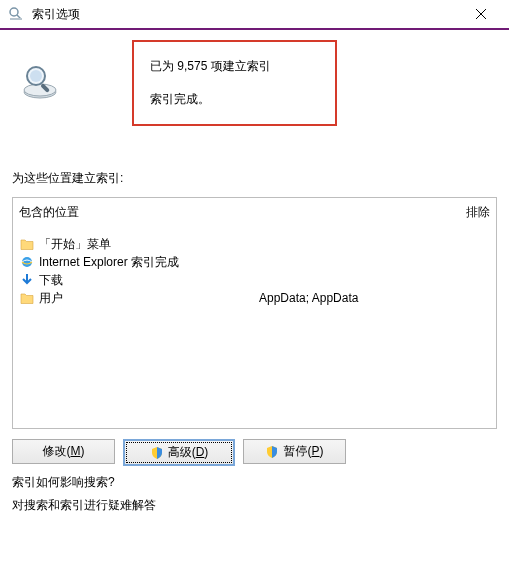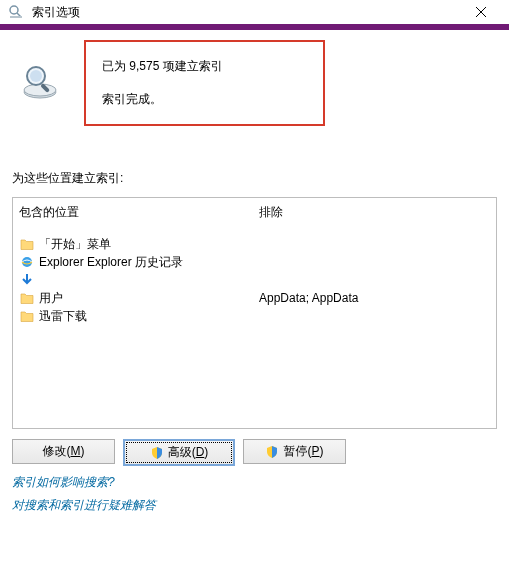--- a/index.html
+++ b/index.html
@@ -1,41 +1,41 @@
 <!DOCTYPE html>
 <html><head>
 <meta charset="utf-8">
 <style>
 * { box-sizing: border-box; margin: 0; padding: 0; }
 body { font-family: "Microsoft YaHei", "Segoe UI", sans-serif; font-size: 12px; background: #fff; width: 509px; height: 574px; }
-.titlebar { display: flex; align-items: center; height: 30px; padding: 0 8px; border-bottom: 6px solid #701a75; }
+.titlebar { display: flex; align-items: center; height: 30px; padding: 0 8px; border-bottom: 2px solid #701a75; }
 .titlebar .app-icon { width: 16px; height: 16px; margin-right: 8px; display: flex; align-items: center; justify-content: center; }
 .titlebar .title { flex: 1; font-size: 12px; color: #000; }
 .titlebar .close { width: 40px; height: 28px; display: flex; align-items: center; justify-content: center; cursor: pointer; }
 .titlebar .close svg { width: 10px; height: 10px; }
 .content { padding: 10px 12px 8px 12px; }
 .status-area { display: flex; align-items: flex-start; gap: 24px; margin-bottom: 44px; }
 .status-icon { width: 40px; height: 40px; display: flex; align-items: center; justify-content: center; margin-top: 20px; margin-left: 8px; }
-.status-box { border: 2px solid #d53a2a; padding: 16px 100px 16px 16px; }
+.status-box { border: 2px solid #d53a2a; padding: 16px 64px 16px 16px; margin-left: 48px; }
 .status-line1 { margin-bottom: 16px; }
 .section-label { margin-bottom: 10px; margin-top: 6px; }
 .locations-box { border: 1px solid #bdbdbd; height: 232px; margin-bottom: 10px; display: flex; flex-direction: column; }
 .locations-header { display: flex; padding: 6px 6px 4px 6px; }
 .col-include { flex: 0 0 240px; }
-.col-exclude { flex: 1; }
+.col-exclude { flex: 1; text-align: right; }
 .locations-list { flex: 1; padding: 2px 6px; margin-top: 8px; }
 .loc-row { display: flex; align-items: center; height: 18px; }
 .loc-icon { width: 16px; height: 16px; margin-right: 4px; display: flex; align-items: center; justify-content: center; }
 .loc-label { flex: 0 0 220px; }
 .loc-exclude { flex: 1; }
 .buttons-row { display: flex; gap: 8px; margin-bottom: 8px; }
 .btn { width: 103px; height: 25px; border: 1px solid #adadad; background: linear-gradient(#f5f5f5,#e8e8e8); display: flex; align-items: center; justify-content: center; gap: 4px; cursor: pointer; font-size: 12px; }
 .btn.focus { outline: 1.5px dotted #000; outline-offset: -4px; border: 2px solid #7aa7d9; height: 27px; width: 112px; }
 .shield { width: 14px; height: 14px; }
-.link { color: #0369a1; cursor: pointer; margin-bottom: 6px; display: inline-block; font-style: italic; }
+.link { color: #000000; cursor: pointer; margin-bottom: 6px; display: inline-block; }
 .folder-icon svg, .ie-icon svg, .arrow-icon svg { width: 14px; height: 14px; }
 u.key { text-decoration: underline; }
 </style>
 </head>
 <body>
 
 <div class="titlebar">
   <span class="app-icon">
     <svg viewBox="0 0 16 16">
         <circle cx="6" cy="6" r="4" fill="none" stroke="#7a95a8" stroke-width="1.5"></circle>
@@ -87,48 +87,40 @@
         <span class="loc-exclude"></span>
       </div>
       <div class="loc-row">
         <span class="loc-icon ie-icon">
             <svg viewBox="0 0 14 14">
               <circle cx="7" cy="7" r="5" fill="#3aa0e8"></circle>
               <path d="M2 7 q5 -4 10 0" fill="none" stroke="#fff" stroke-width="1"></path>
               <path d="M2 7 q5 4 10 0" fill="none" stroke="#ffcc33" stroke-width="1.2"></path>
             </svg>
           </span>
-        <span class="loc-label">Explorer Explorer 历史记录</span>
+        <span class="loc-label">Internet Explorer 索引完成</span>
         <span class="loc-exclude"></span>
       </div>
       <div class="loc-row">
         <span class="loc-icon arrow-icon">
             <svg viewBox="0 0 14 14">
               <path d="M7 1 v8 M3 6 l4 4 4 -4" fill="none" stroke="#1e7ad6" stroke-width="2"></path>
             </svg>
           </span>
+        <span class="loc-label">下载</span>
         <span class="loc-exclude"></span>
       </div>
       <div class="loc-row">
         <span class="loc-icon folder-icon">
             <svg viewBox="0 0 14 14">
               <path d="M1 3 h4 l1.5 1.5 H13 v8 H1 z" fill="#ffd97a" stroke="#d9a640" stroke-width="0.6"></path>
             </svg>
           </span>
         <span class="loc-label">用户</span>
         <span class="loc-exclude">AppData; AppData</span>
-      </div>
-      <div class="loc-row">
-        <span class="loc-icon folder-icon">
-            <svg viewBox="0 0 14 14">
-              <path d="M1 3 h4 l1.5 1.5 H13 v8 H1 z" fill="#ffd97a" stroke="#d9a640" stroke-width="0.6"></path>
-            </svg>
-          </span>
-        <span class="loc-label">迅雷下载</span>
-        <span class="loc-exclude"></span>
       </div>
     </div>
   </div>
 
   <div class="buttons-row">
     <button class="btn">
       <span><span>修改</span>(<u class="key">M</u>)</span>
     </button>
     <button class="btn focus">
       <span class="shield"><svg viewBox="0 0 14 14">

